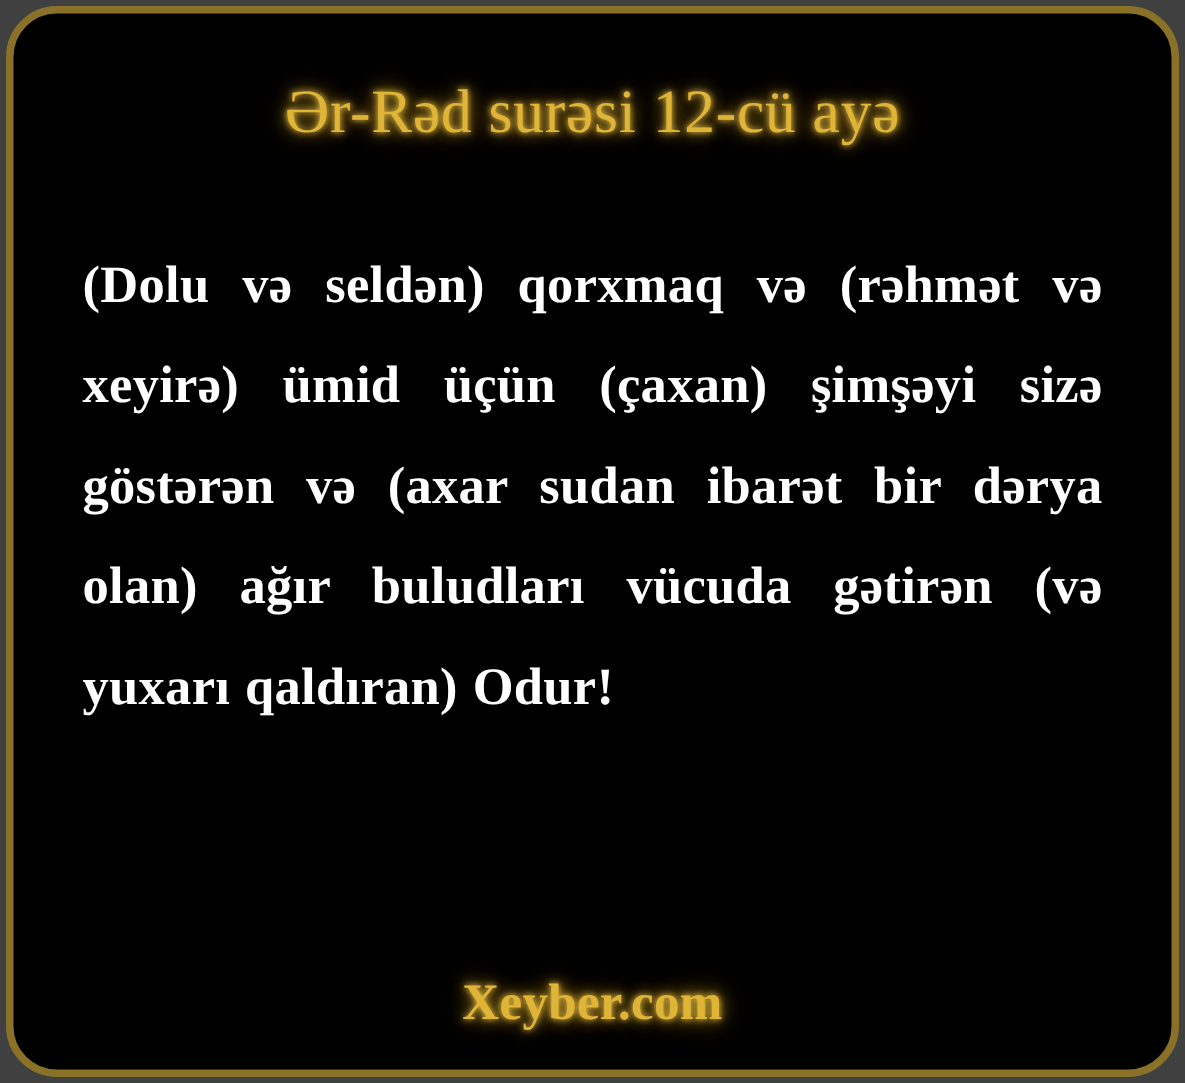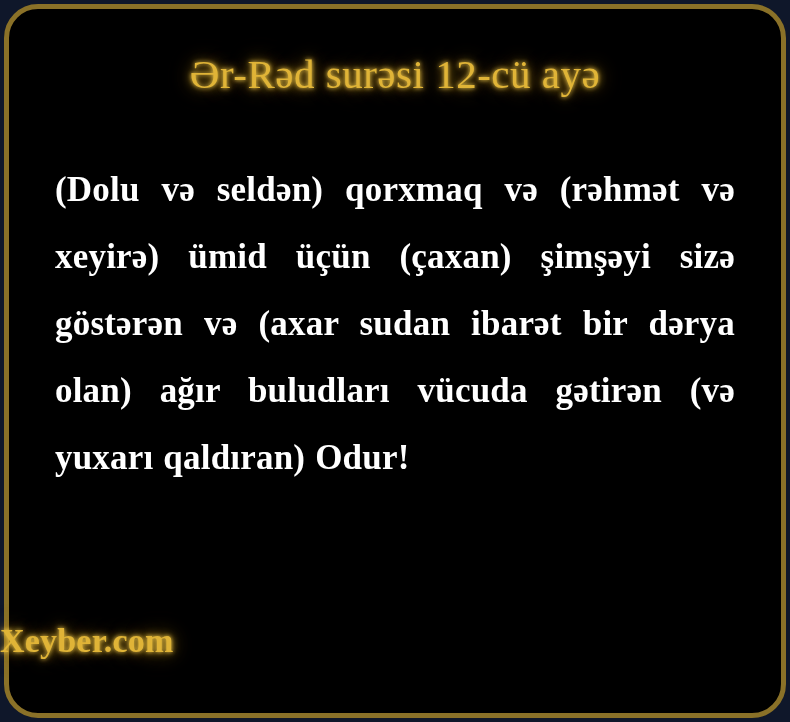--- a/index.html
+++ b/index.html
@@ -13,21 +13,21 @@
     height: 722px;
     overflow: hidden;
     font-family: "Liberation Serif", "DejaVu Serif", serif;
   }
 
   #card {
     position: relative;
     width: 790px;
     height: 722px;
     box-sizing: border-box;
-    background: #0f172a;
+    background: #404040;
     padding: 4px;
   }
 
   #frame {
     position: absolute;
     left: 4px;
     top: 4px;
     right: 4px;
     bottom: 4px;
     box-sizing: border-box;
@@ -77,21 +77,22 @@
     letter-spacing: 0.2px;
     word-spacing: 1px;
     -webkit-hyphens: none;
     hyphens: none;
   }
 
   #footer {
     position: absolute;
     left: 0;
     right: 0;
-    top: 622px;
+    top: 650px;
+    text-align: center;
   }
 
   #footer-text {
     display: inline-block;
     font-family: "Liberation Serif", "DejaVu Serif", serif;
     font-size: 34px;
     font-weight: bold;
     color: #e0b437;
     letter-spacing: 0.2px;
     text-shadow:

